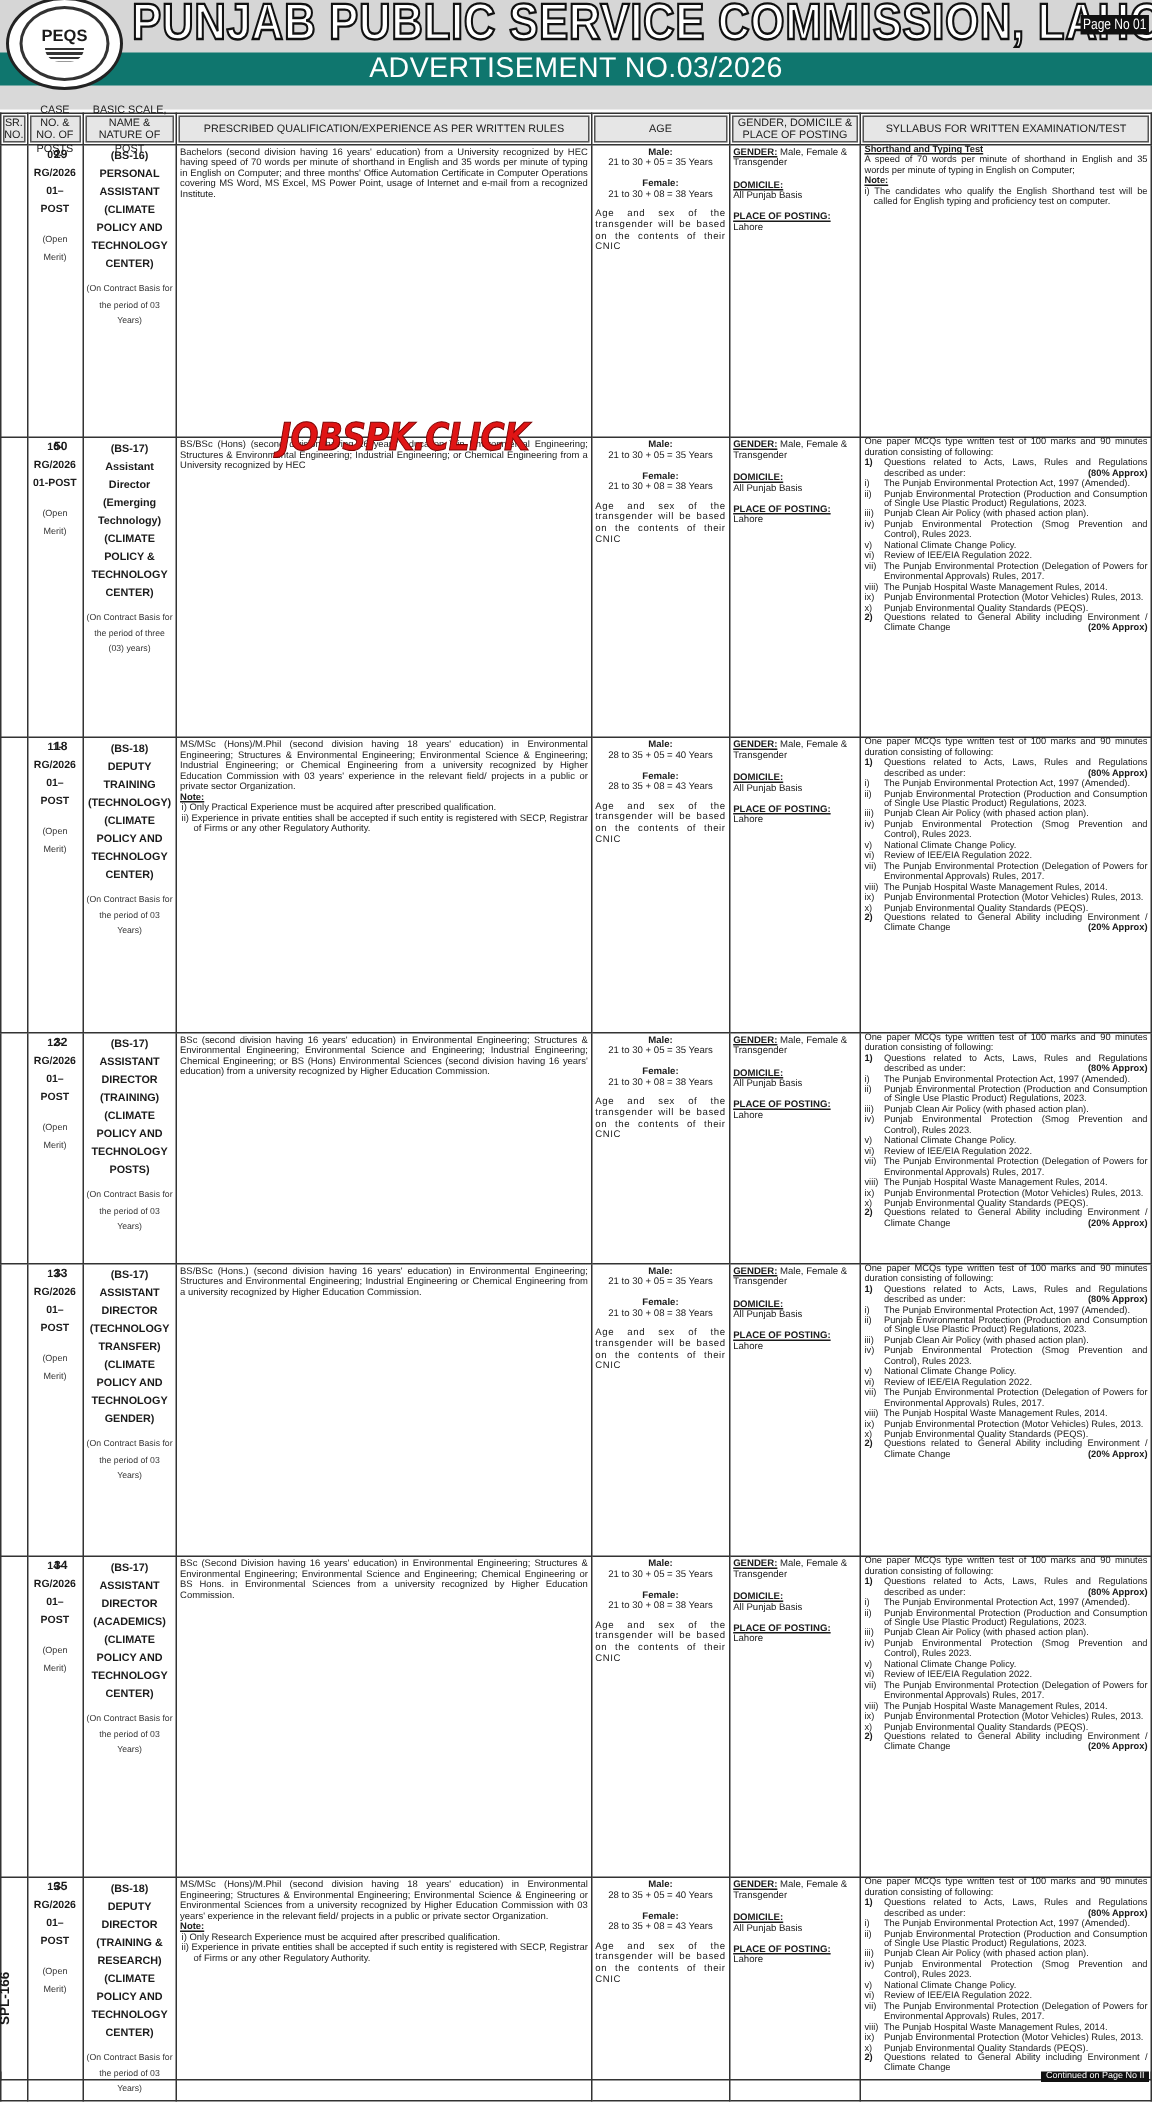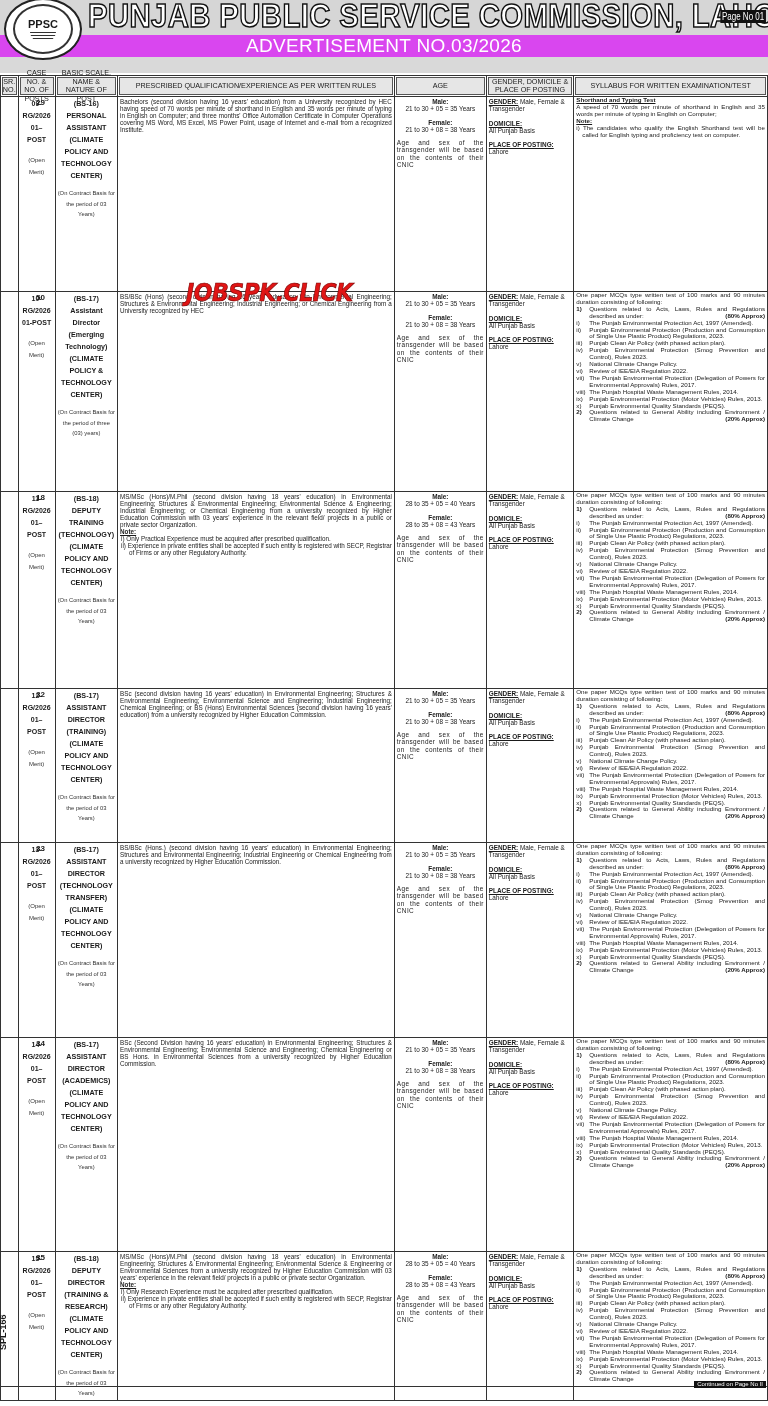--- a/index.html
+++ b/index.html
@@ -5,21 +5,21 @@
   html,body{margin:0;padding:0;background:#fff;}
   body{width:768px;height:1406px;overflow:hidden;font-family:"Liberation Sans",sans-serif;color:#1a1a1a;position:relative;}
   .header{position:relative;height:73px;background:#d9d9d9;}
   .logo{position:absolute;left:4px;top:-2px;width:74px;height:58px;border-radius:50%;background:#fff;border:2px solid #222;z-index:3;display:flex;align-items:center;justify-content:center;}
   .logo-inner{width:56px;height:46px;border-radius:50%;border:2px solid #333;display:flex;flex-direction:column;align-items:center;justify-content:center;}
   .logo-text{font-weight:bold;font-size:11px;letter-spacing:0;}
   .logo-wave{width:26px;height:9px;margin-top:2px;background:repeating-linear-gradient(180deg,#333 0 1.5px,#fff 1.5px 3px);border-radius:0 0 14px 14px;}
   .title-band{position:absolute;left:0;top:0;width:768px;height:35px;background:#d6d6d6;}
   .main-title{position:absolute;left:88px;top:-4px;font-family:"Liberation Sans",sans-serif;font-weight:bold;font-size:34px;letter-spacing:0.5px;color:#fff;-webkit-text-stroke:1.6px #111;white-space:nowrap;transform:scaleX(0.86);transform-origin:left top;}
   .page-no{position:absolute;right:2px;top:10px;background:#111;color:#fff;font-size:10px;padding:1px 2px;transform:scaleX(0.8);transform-origin:right top;}
-  .adv-band{position:absolute;left:0;top:35px;width:768px;height:22px;background:#d946ef;color:#fff;text-align:center;font-size:19px;line-height:22px;letter-spacing:0.3px;}
+  .adv-band{position:absolute;left:0;top:35px;width:768px;height:22px;background:#0f766e;color:#fff;text-align:center;font-size:19px;line-height:22px;letter-spacing:0.3px;}
   .dept-band{position:absolute;left:0;top:58px;width:768px;height:16px;background:#0b0b0b;color:#fff;text-align:center;font-family:"Liberation Serif",serif;font-weight:bold;font-size:14px;line-height:16px;letter-spacing:0.4px;}
   table{position:absolute;left:0;top:75px;width:768px;border-collapse:collapse;table-layout:fixed;}
   td,th{border:1.5px solid #333;vertical-align:top;padding:1px 2px;}
   th{background:#fff;font-weight:normal;font-size:7.2px;line-height:8.5px;text-align:center;vertical-align:middle;padding:0;}
   th .hb{border:1px solid #555;background:#e6e6e6;margin:1px;padding:1px 0;height:14px;display:flex;align-items:center;justify-content:center;}
   .c-sr{width:16px;}
   .sr{font-weight:bold;font-size:8px;text-align:center;padding-left:35px;}
   .case{text-align:center;font-size:7px;line-height:12px;}
   .case .b{font-weight:bold;}
   .case .merit{font-size:6px;margin-top:8px;color:#333;}
@@ -46,21 +46,21 @@
   .footer{position:absolute;left:0;top:1381px;width:768px;height:6px;border:1.5px solid #333;border-top:none;box-sizing:border-box;}
   .cont{position:absolute;right:2px;top:1381px;background:#111;color:#fff;font-size:6px;padding:0 3px;line-height:7px;}
 </style>
 </head>
 <body>
 
 <div class="header">
   <div class="title-band"></div>
   <div class="logo">
     <div class="logo-inner">
-      <span class="logo-text">PPSC</span>
+      <span class="logo-text">PEQS</span>
       <span class="logo-wave"></span>
     </div>
   </div>
   <div class="main-title">PUNJAB PUBLIC SERVICE COMMISSION, LAHORE</div>
   <div class="page-no">Page No 01</div>
   <div class="adv-band">ADVERTISEMENT NO.03/2026</div>
 </div>
 
 <table>
   <colgroup>
@@ -315,21 +315,21 @@
       </tr>
       <tr style="height: 154px;">
     <td class="sr">32</td>
     <td class="case">
       <div class="b">12-RG/2026</div>
       <div class="b">01– POST</div>
       <div class="merit">(Open Merit)</div>
     </td>
     <td class="name">
       <div>(BS-17)</div>
-      <div>ASSISTANT DIRECTOR (TRAINING) (CLIMATE POLICY AND TECHNOLOGY CENTER)</div>
+      <div>ASSISTANT DIRECTOR (TRAINING) (CLIMATE POLICY AND TECHNOLOGY POSTS)</div>
       <div class="contract">(On Contract Basis for the period of 03 Years)</div>
     </td>
     <td class="qual">
       <div>BSc (second division having 16 years' education) in Environmental Engineering; Structures &amp; Environmental Engineering; Environmental Science and Engineering; Industrial Engineering; Chemical Engineering; or BS (Hons) Environmental Sciences (second division having 16 years' education) from a university recognized by Higher Education Commission.</div>
 
     </td>
     <td class="age">
       <div class="lbl">Male:</div>
       <div class="val">21 to 30 + 05 = 35 Years</div>
       <div class="lbl">Female:</div>
@@ -401,21 +401,21 @@
       </tr>
       <tr style="height: 195px;">
     <td class="sr">33</td>
     <td class="case">
       <div class="b">13-RG/2026</div>
       <div class="b">01– POST</div>
       <div class="merit">(Open Merit)</div>
     </td>
     <td class="name">
       <div>(BS-17)</div>
-      <div>ASSISTANT DIRECTOR (TECHNOLOGY TRANSFER) (CLIMATE POLICY AND TECHNOLOGY CENTER)</div>
+      <div>ASSISTANT DIRECTOR (TECHNOLOGY TRANSFER) (CLIMATE POLICY AND TECHNOLOGY GENDER)</div>
       <div class="contract">(On Contract Basis for the period of 03 Years)</div>
     </td>
     <td class="qual">
       <div>BS/BSc (Hons.) (second division having 16 years' education) in Environmental Engineering; Structures and Environmental Engineering; Industrial Engineering or Chemical Engineering from a university recognized by Higher Education Commission.</div>
 
     </td>
     <td class="age">
       <div class="lbl">Male:</div>
       <div class="val">21 to 30 + 05 = 35 Years</div>
       <div class="lbl">Female:</div>

